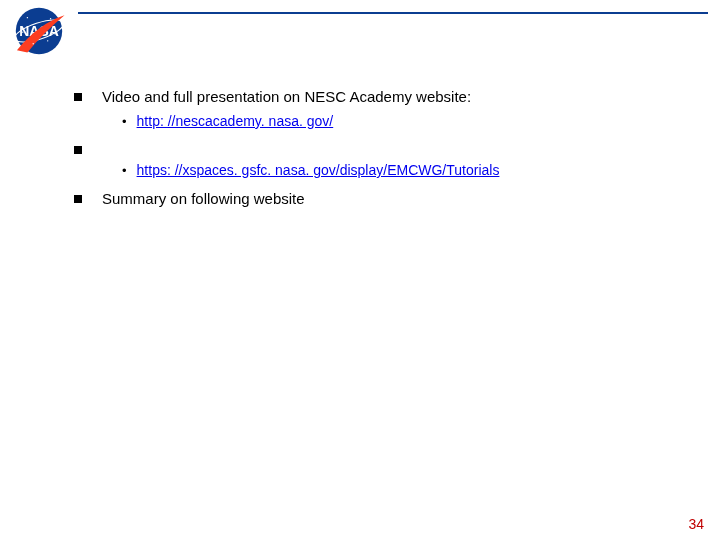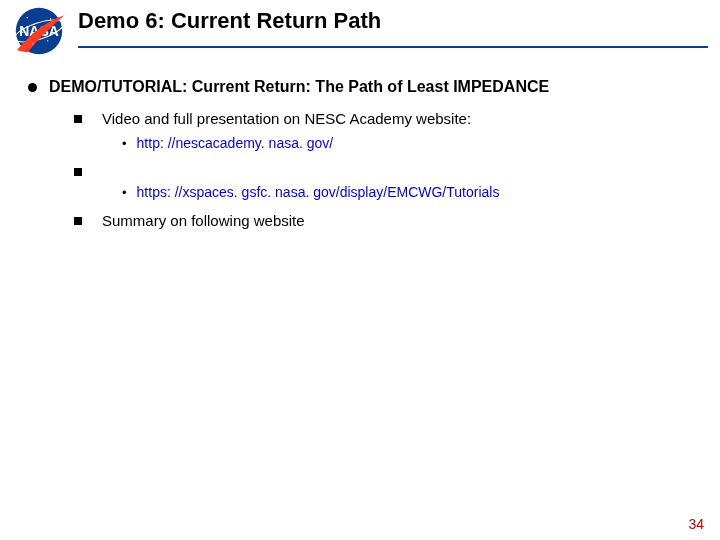--- a/index.html
+++ b/index.html
@@ -69,20 +69,21 @@
       margin-left: 94px;
       margin-bottom: 6px;
       margin-top: 6px;
     }
     .l3-bullet {
       font-size: 13px; color: #000; margin-right: 10px; line-height: 18px; flex-shrink: 0;
     }
     .l3-text { font-size: 14px; }
     .link {
       color: #0000ee;
+      text-decoration: underline;
       cursor: pointer;
     }
     .page-num {
       position: absolute;
       bottom: 8px;
       right: 16px;
       color: #c00000;
       font-weight: normal;
       font-size: 14px;
     }
@@ -99,31 +100,26 @@
       <path d="M 12 76 Q 50 30 94 16 Q 58 46 30 80 Z" fill="#fc3d21"></path>
       <circle cx="30" cy="20" r="1.2" fill="#fff"></circle>
       <circle cx="70" cy="22" r="1.2" fill="#fff"></circle>
       <circle cx="40" cy="65" r="1.2" fill="#fff"></circle>
       <circle cx="65" cy="60" r="1.2" fill="#fff"></circle>
       <circle cx="22" cy="45" r="1.2" fill="#fff"></circle>
       <circle cx="78" cy="48" r="1.2" fill="#fff"></circle>
     </svg>
   </div>
   <div class="title-wrap">
-    <div class="title">Demo 6:  Current Return Path</div>
     <div class="title-underline"></div>
   </div>
 </div>
 
 <div class="content">
 
-  <div class="l1">
-    <span class="l1-bullet"></span>
-    <span class="l1-text">DEMO/TUTORIAL:  Current Return:  The Path of Least IMPEDANCE</span>
-  </div>
 
   <div class="l2">
     <span class="l2-bullet"></span>
     <span class="l2-text">Video and full presentation on NESC Academy website:</span>
   </div>
   <div class="l3">
     <span class="l3-bullet">•</span>
     <span class="l3-text">
       <a class="link">http: //nescacademy. nasa. gov/</a>
     </span>

